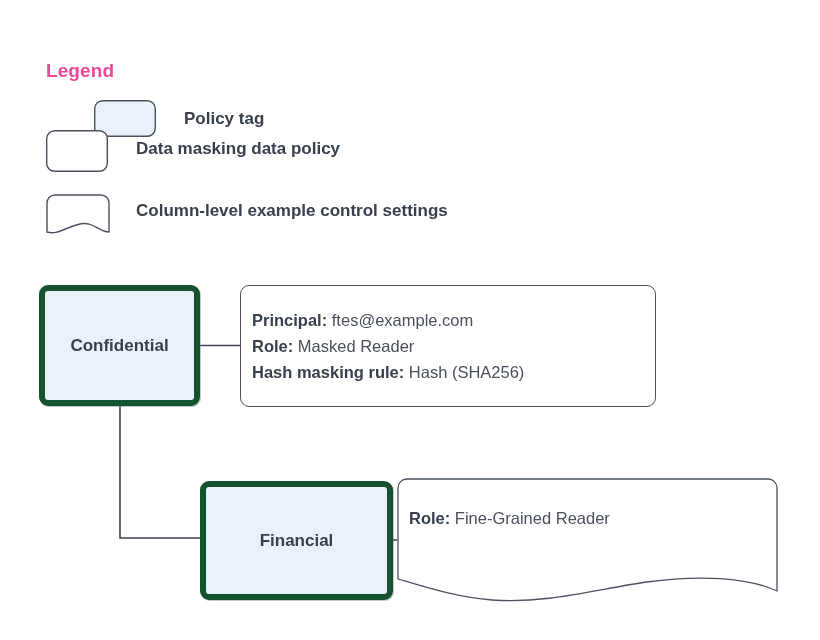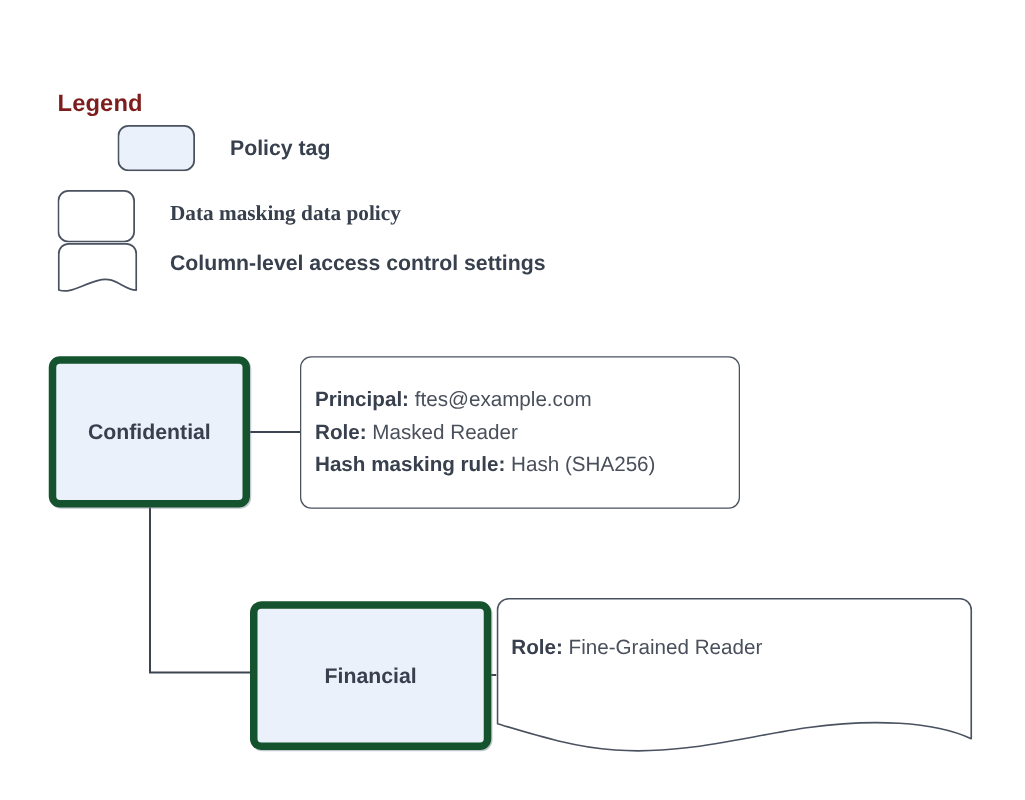--- a/index.html
+++ b/index.html
@@ -13,35 +13,35 @@
     position: relative;
     font-family: "Liberation Sans", sans-serif;
     color: #38404e;
     overflow: hidden;
   }
 
   
   #legend-title {
     position: absolute;
     left: 46px;
-    top: 73px;
+    top: 60px;
     font-size: 19px;
     font-weight: bold;
-    color: #7f1d1d;
+    color: #ec4899;
     letter-spacing: 0.1px;
   }
 
   .legend-row {
     position: absolute;
     left: 46px;
     display: flex;
     align-items: center;
   }
   #legend-row-0 { top: 100px; padding-left: 48px; }
-  #legend-row-1 { top: 152px; font-family: Liberation Serif, serif; }
+  #legend-row-1 { top: 130px; }
   #legend-row-2 { top: 194px; }
 
   .legend-swatch {
     width: 62px;
     height: 37px;
     flex: 0 0 auto;
     position: relative;
   }
   .legend-swatch svg { display: block; }
 
@@ -103,21 +103,21 @@
   
   .detail-box {
     position: absolute;
     box-sizing: border-box;
     background: #ffffff;
     color: #38404e;
   }
   #detail-confidential {
     left: 240px;
     top: 285px;
-    width: 352px;
+    width: 416px;
     height: 122px;
     border: 1px solid #4a5260;
     border-radius: 9px;
     text-decoration: underline;
   }
   #detail-financial {
     left: 397px;
     top: 478px;
     width: 380px;
     height: 124px;
@@ -176,21 +176,21 @@
   </div>
 
   <div class="legend-row" id="legend-row-2">
     <div class="legend-swatch">
       <svg width="64" height="44" viewBox="0 0 64 44">
         <path d="M1,9 A8,8 0 0 1 9,1 L55,1 A8,8 0 0 1 63,9 L63,38
                  C52,38 47,26 32,30.5
                  C17,35 10,41 1,38 Z" fill="#ffffff" stroke="#4a5260" stroke-width="1.4" stroke-linejoin="round"></path>
       </svg>
     </div>
-    <div class="legend-label">Column-level access control settings</div>
+    <div class="legend-label">Column-level example control settings</div>
   </div>
 
 </div>
 
 <div id="diagram">
 
   <svg id="connectors" viewBox="0 0 820 640">
 
     <path d="M200,345.5 L240,345.5" fill="none" stroke="#3c4450" stroke-width="1.6"></path>
 

